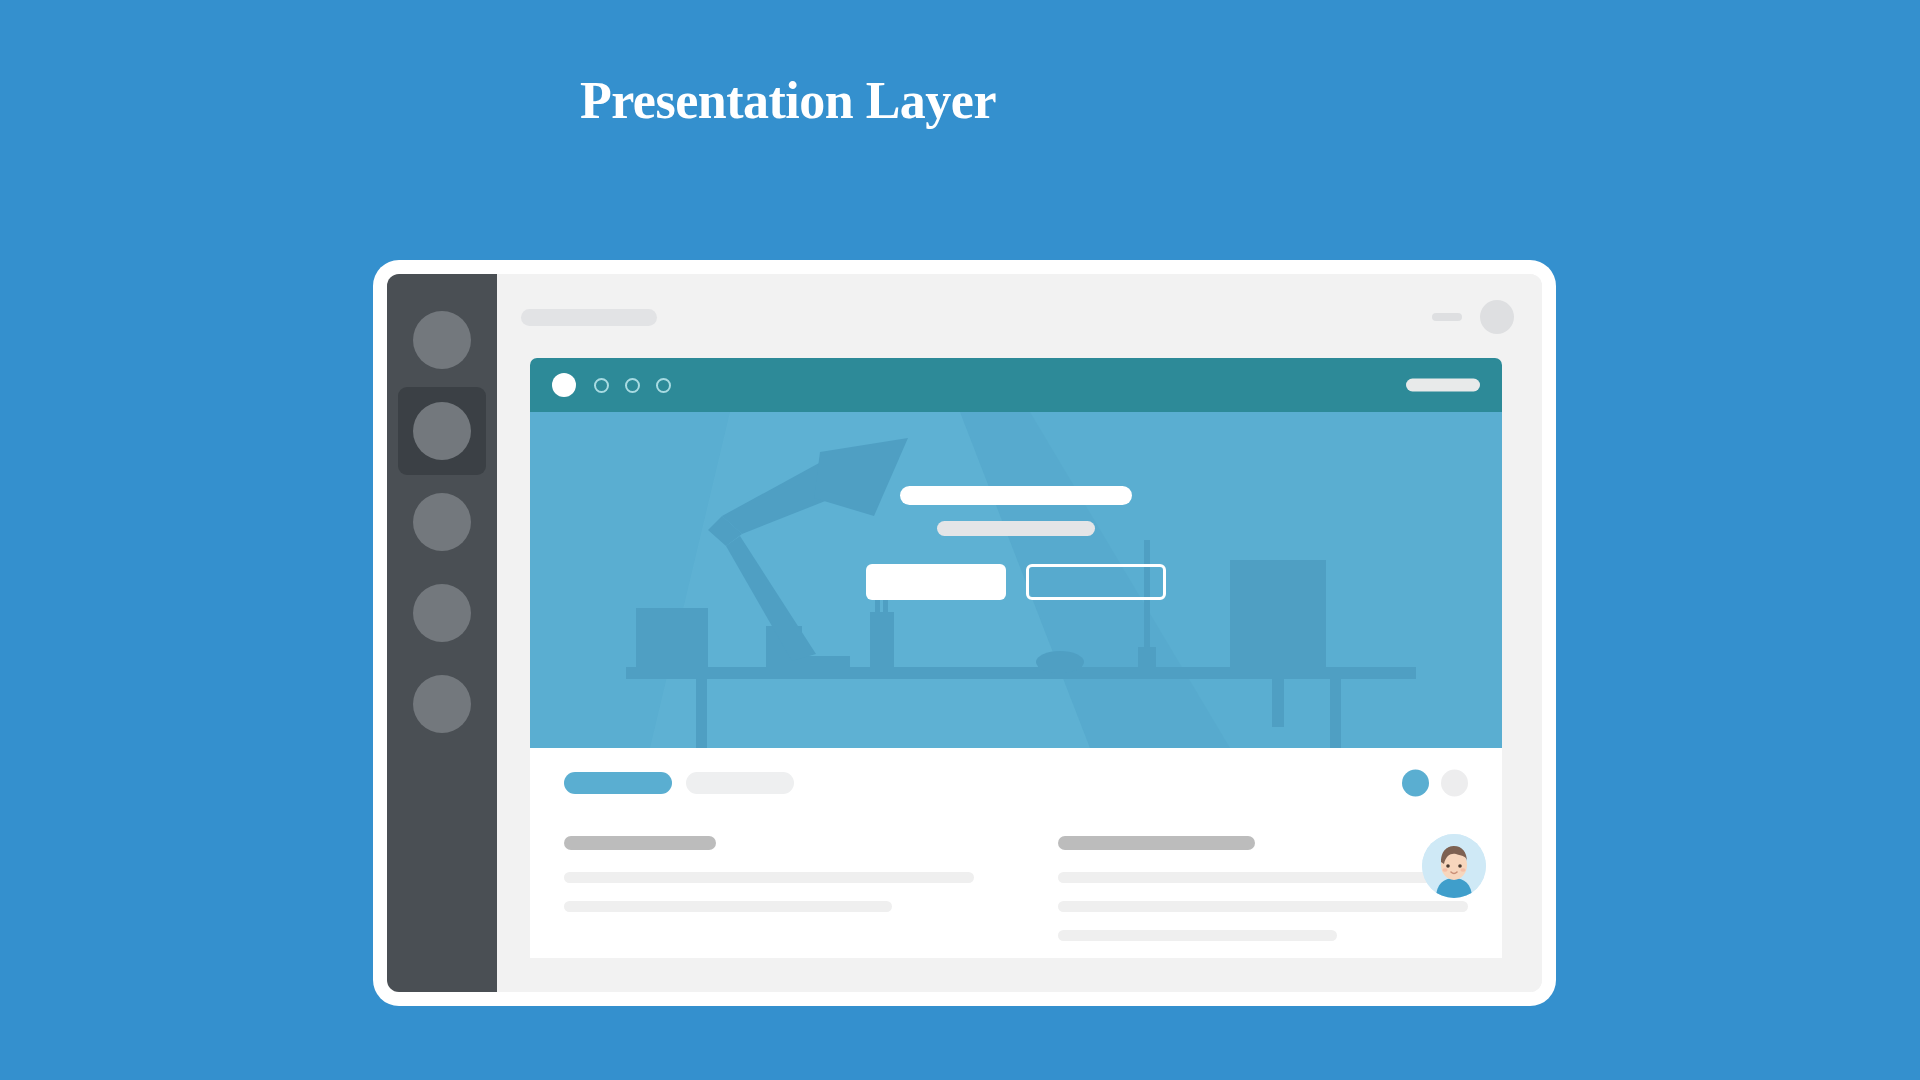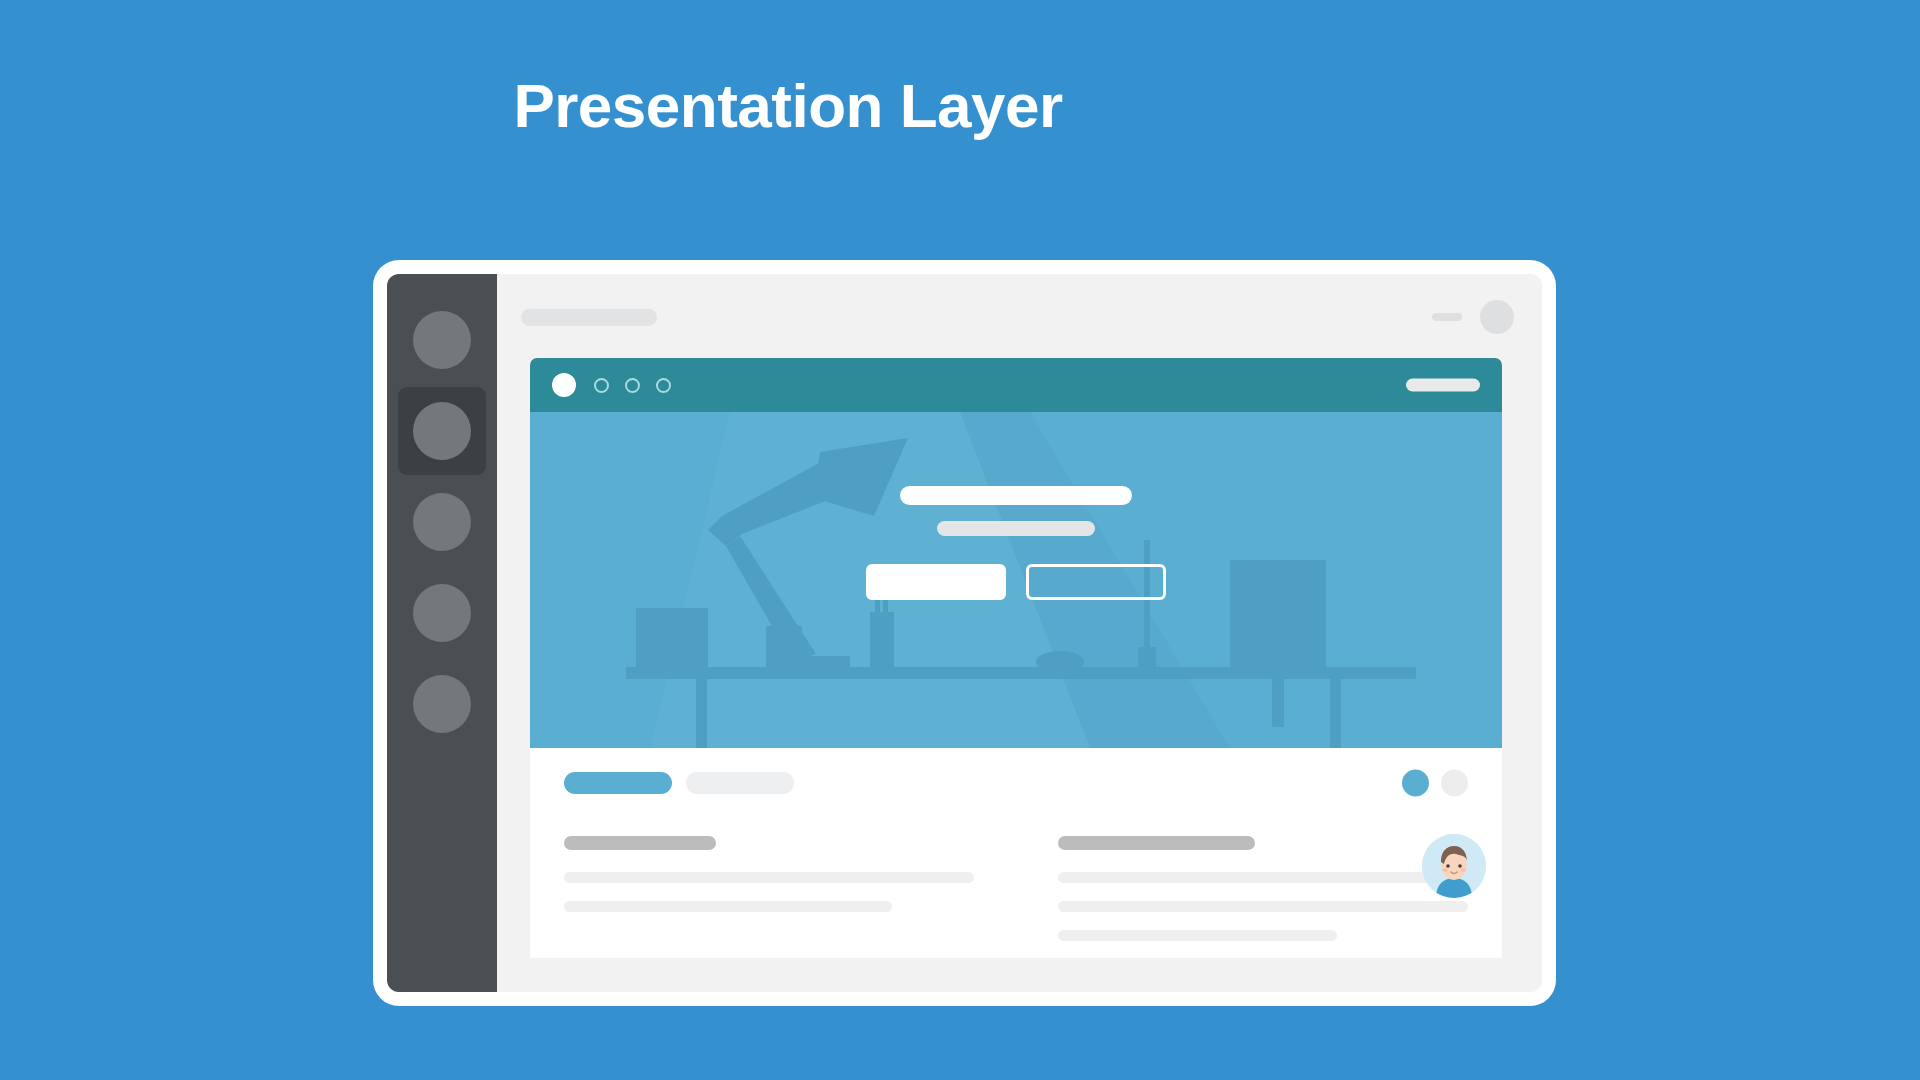--- a/index.html
+++ b/index.html
@@ -17,24 +17,25 @@
   }
 
   
   .page-title {
     position: absolute;
     top: 72px;
     left: 0;
     width: 1576px;
     text-align: center;
     color: #ffffff;
-    font-size: 62px;
+    font-size: 52px;
     font-weight: bold;
     letter-spacing: -0.5px;
     line-height: 1.1;
+    font-family: Liberation Serif, serif;
   }
 
   
   .device {
     position: absolute;
     left: 373px;
     top: 260px;
     width: 1183px;
     height: 746px;
     background: #ffffff;

